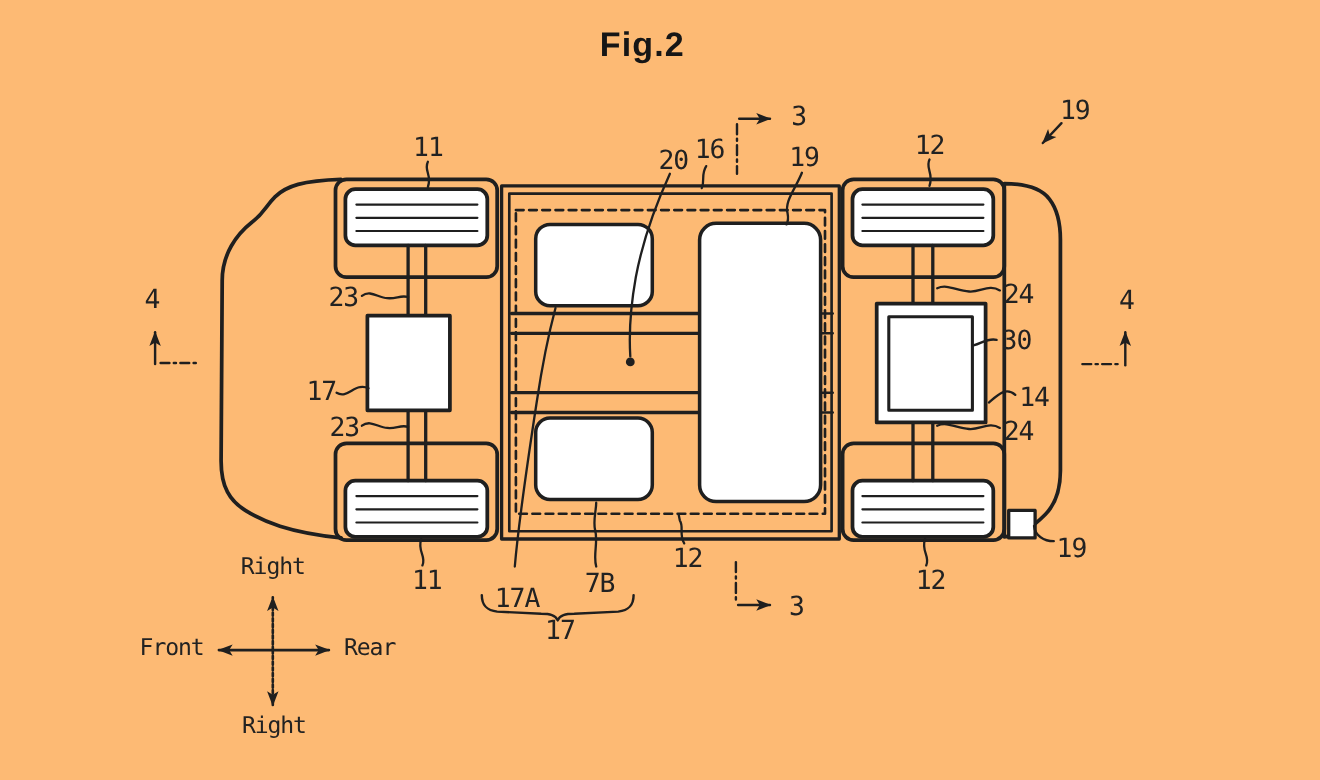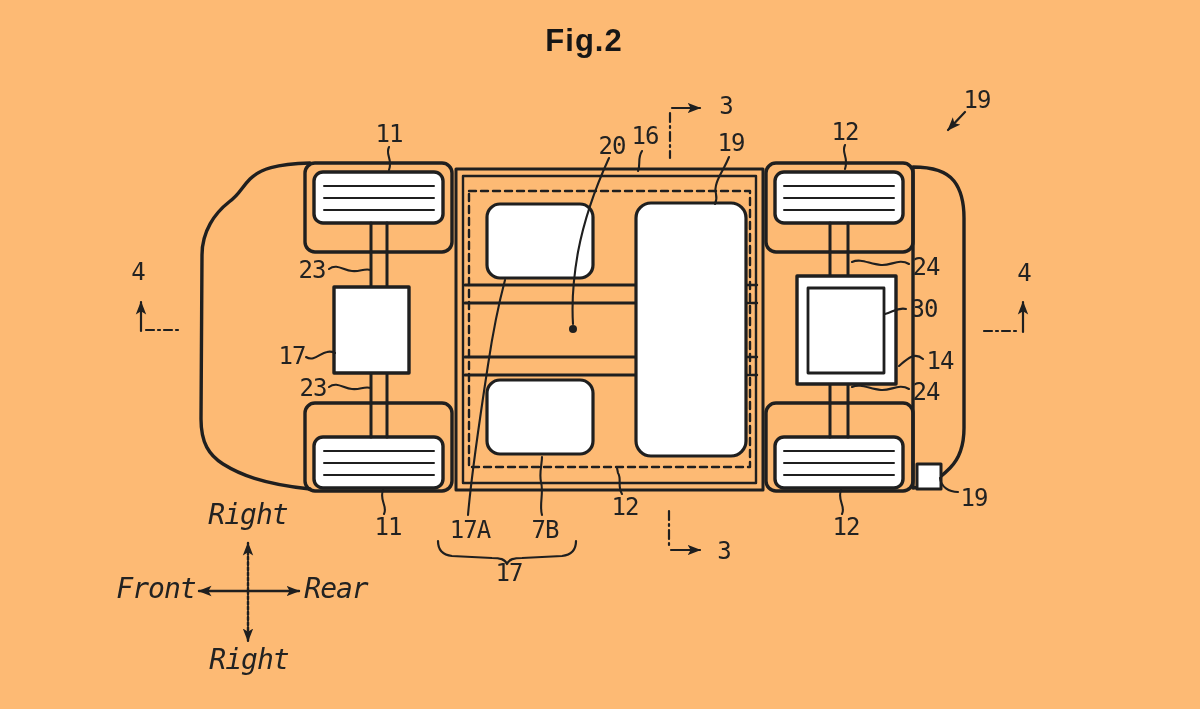--- a/index.html
+++ b/index.html
@@ -3,21 +3,21 @@
 <meta charset="utf-8">
 <style>
   html,body{margin:0;padding:0;background:#fff;}
   #stage{position:relative;width:1200px;height:709px;background:#fdba74;overflow:hidden;
          font-family:"DejaVu Sans Mono",monospace;}
   #lineart{position:absolute;left:0;top:0;width:1200px;height:709px;}
   #lineart path,#lineart rect,#lineart line{vector-effect:none;}
   .ref{position:absolute;transform:translate(-50%,-50%);
        font-family:"DejaVu Sans Mono",monospace;font-size:24px;color:#222;
        letter-spacing:-1px;white-space:nowrap;line-height:1;}
-  .compass-word{font-size:28px;font-style:italic;}
+  .compass-word{font-size:21px;}
   .title{font-family:"Liberation Sans",sans-serif;font-size:31px;font-weight:600;
          letter-spacing:1px;color:#161616;}
 </style>
 </head>
 <body>
 
 <div id="stage">
 
   <svg id="lineart" viewBox="0 0 1200 709" fill="none" stroke="#1f1f1f" stroke-linecap="round" stroke-linejoin="round">
     <defs>
@@ -139,21 +139,21 @@
   <div class="ref" style="left:313px;top:388px">23</div>
   <div class="ref" style="left:926px;top:267px">24</div>
   <div class="ref" style="left:924px;top:309px">30</div>
   <div class="ref" style="left:940px;top:361px">14</div>
   <div class="ref" style="left:926px;top:392px">24</div>
   <div class="ref" style="left:974px;top:498px">19</div>
   <div class="ref" style="left:612px;top:146px">20</div>
   <div class="ref" style="left:645px;top:136px">16</div>
   <div class="ref" style="left:731px;top:143px">19</div>
   <div class="ref" style="left:625px;top:507px">12</div>
-  <div class="ref" style="left:470px;top:530px">17A</div>
+  <div class="ref" style="left:470px;top:544px">17A</div>
   <div class="ref" style="left:545px;top:530px">7B</div>
   <div class="ref" style="left:509px;top:573px">17</div>
   <div class="ref" style="left:726px;top:106px">3</div>
   <div class="ref" style="left:724px;top:551px">3</div>
   <div class="ref" style="left:138px;top:272px">4</div>
   <div class="ref" style="left:1024px;top:273px">4</div>
 
   <div class="ref compass-word" style="left:248px;top:515px">Right</div>
   <div class="ref compass-word" style="left:249px;top:660px">Right</div>
   <div class="ref compass-word" style="left:156px;top:589px">Front</div>

